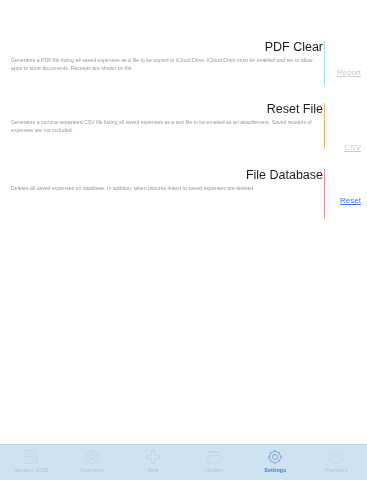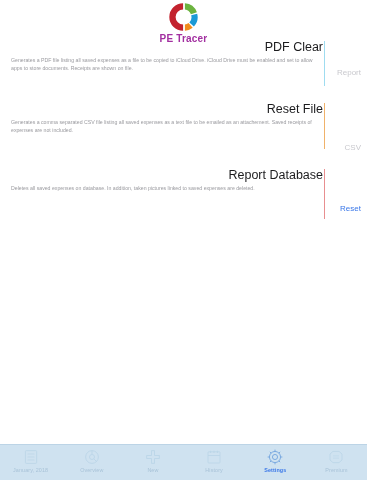--- a/index.html
+++ b/index.html
@@ -70,36 +70,37 @@
     right: 42px;
     top: 1px;
     width: 1px;
   }
   .section-action {
     position: absolute;
     right: 6px;
     font-size: 8px;
     text-align: left;
     white-space: nowrap;
+    text-decoration: underline;
   }
   .action-disabled { color: #c9c9ce; }
   .action-enabled  { color: #3a77e8; }
 
   
   #section-pdf   { top: 40px; }
   #section-pdf   .section-rule { height: 45px; background: #9fdcf0; }
   #section-pdf   .section-action { top: 28px; }
 
   #section-text  { top: 102px; }
   #section-text  .section-rule { height: 46px; background: #f0b26a; }
   #section-text  .section-action { top: 41px; }
 
   #section-clear { top: 168px; }
   #section-clear .section-rule { height: 50px; background: #e88f90; }
-  #section-clear .section-action { top: 36px; }
+  #section-clear .section-action { top: 28px; }
 
   
   .tabbar {
     position: absolute;
     left: 0;
     bottom: 0;
     width: 367px;
     height: 36px;
     background: #cfe2f0;
     border-top: 1px solid #bcd4e6;
@@ -135,48 +136,37 @@
     width: 367px;
     height: 8px;
     background: #ffffff;
   }
 </style>
 </head>
 <body>
 
 <div id="app">
 
-  <div class="brand">
-    <svg class="brand-logo" viewBox="0 0 100 100">
-      <g transform="translate(50,50)">
-        <path d="M -3 -46 A 46 46 0 0 0 -3 46 L -3 25 A 25 25 0 0 1 -3 -25 Z" fill="#c3232e"></path>
-        <path d="M 3 -46 A 46 46 0 0 1 43 -16 L 23 -9 A 25 25 0 0 0 3 -25 Z" fill="#6cb33f"></path>
-        <path d="M 44 -11 A 46 46 0 0 1 33 32 L 18 18 A 25 25 0 0 0 24 -6 Z" fill="#1b9ad6"></path>
-        <path d="M 29 36 A 46 46 0 0 1 3 46 L 3 25 A 25 25 0 0 0 15 20 Z" fill="#f08c1c"></path>
-      </g>
-    </svg>
-    <span class="brand-name">PE Tracer</span>
-  </div>
 
   <div class="section" id="section-pdf">
     <div class="section-title">PDF Clear</div>
     <div class="section-rule"></div>
     <div class="section-desc">Generates a PDF file listing all saved expenses as a file to be copied to iCloud Drive. iCloud Drive must be enabled and set to allow apps to store documents. Receipts are shown on file.</div>
     <div class="section-action action-disabled">Report</div>
   </div>
 
   <div class="section" id="section-text">
     <div class="section-title">Reset File</div>
     <div class="section-rule"></div>
     <div class="section-desc">Generates a comma separated CSV file listing all saved expenses as a text file to be emailed as an attachement. Saved receipts of expenses are not included.</div>
     <div class="section-action action-disabled">CSV</div>
   </div>
 
   <div class="section" id="section-clear">
-    <div class="section-title">Report Database</div>
+    <div class="section-title">File Database</div>
     <div class="section-rule"></div>
     <div class="section-desc">Deletes all saved expenses on database. In addition, taken pictures linked to saved expenses are deleted.</div>
     <div class="section-action action-enabled">Reset</div>
   </div>
 
   <div class="topbar-spacer"></div>
 
   <div class="tabbar">
 
     <div class="tab">

